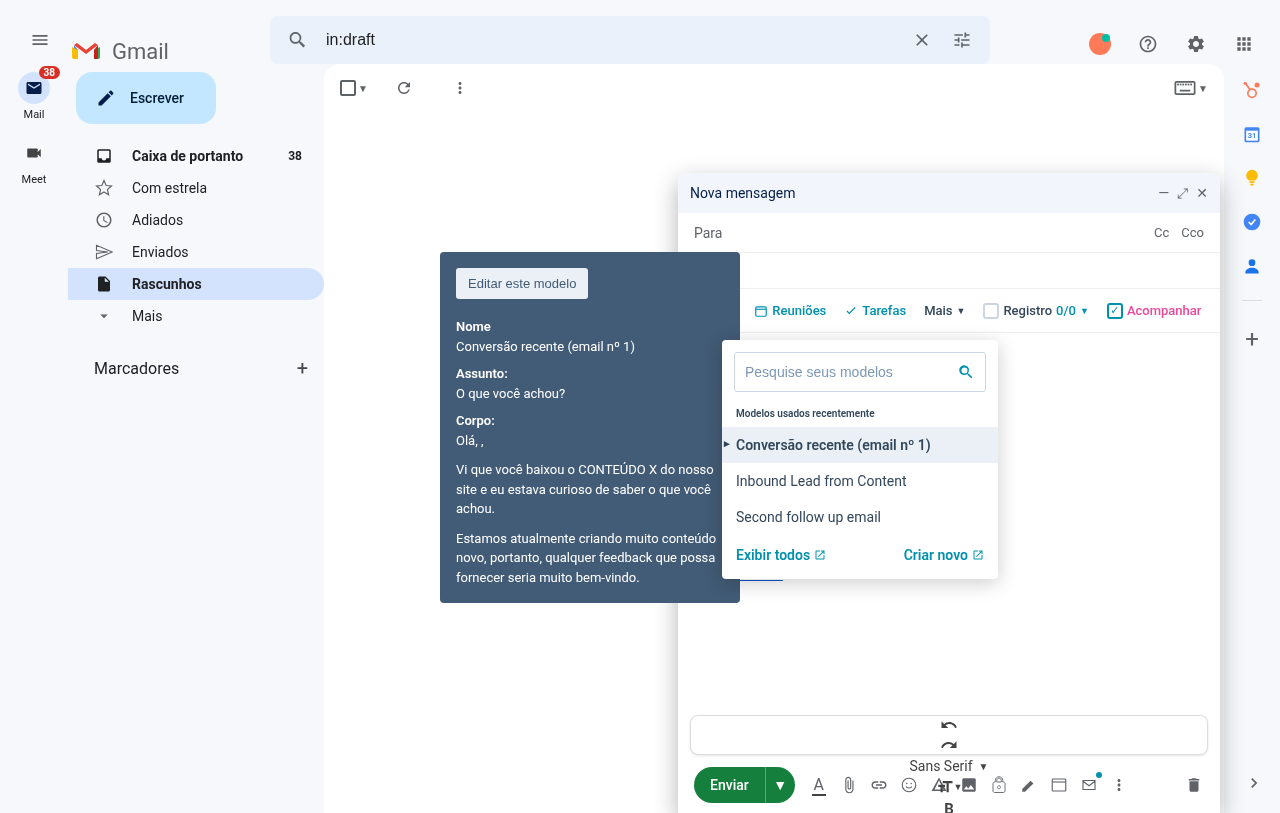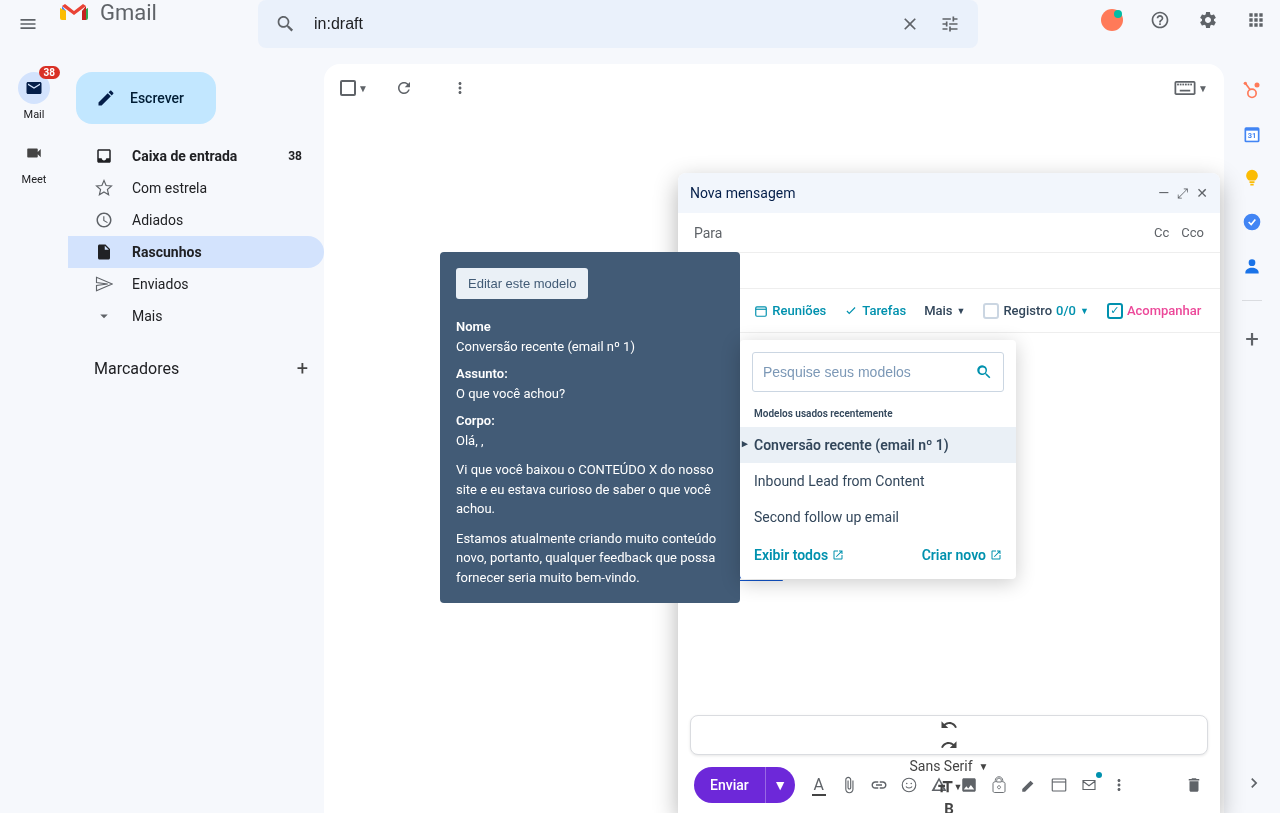--- a/index.html
+++ b/index.html
@@ -1,19 +1,19 @@
 <!DOCTYPE html>
 <html><head>
 <meta charset="utf-8">
 <style>
 * { box-sizing: border-box; margin: 0; padding: 0; }
 body { font-family: 'Google Sans', Roboto, Arial, sans-serif; background: #f6f8fc; overflow: hidden; width: 1280px; height: 813px; position: relative; }
 
 
-.header { height: 64px; display: flex; align-items: flex-start; padding: 0 4px; gap: 8px; }
+.header { height: 64px; display: flex; align-items: flex-end; padding: 0 16px; gap: 8px; }
 .menu-btn { width: 48px; height: 48px; border-radius: 50%; display: flex; align-items: center; justify-content: center; cursor: pointer; }
 .logo-area { display: flex; align-items: center; gap: 8px; margin-right: 30px; min-width: 160px; }
 .gmail-text { font-size: 22px; color: #5f6368; margin-left: 4px; }
 .search-bar { flex: 0 0 720px; height: 48px; background: #eaf1fb; border-radius: 8px; display: flex; align-items: center; padding: 0 8px; }
 .search-bar input { flex: 1; border: none; background: transparent; font-size: 16px; outline: none; padding: 0 8px; color: #202124; }
 .search-icon-btn { width: 40px; height: 40px; display: flex; align-items: center; justify-content: center; cursor: pointer; border-radius: 50%; }
 .header-right { margin-left: auto; display: flex; align-items: center; gap: 8px; }
 .header-icon { width: 40px; height: 40px; display: flex; align-items: center; justify-content: center; cursor: pointer; border-radius: 50%; color: #5f6368; }
 
 
@@ -73,29 +73,29 @@
 .compose-body a { color: #1155cc; text-decoration: underline; }
 
 
 .format-bar { position: absolute; bottom: 58px; left: 12px; right: 12px; height: 40px; background: #fff; border: 1px solid #dadce0; border-radius: 8px; display: flex; align-items: center; padding: 0 8px; gap: 2px; box-shadow: 0 1px 3px rgba(0,0,0,0.1); flex-direction: column; }
 .fmt-btn { width: 32px; height: 32px; display: flex; align-items: center; justify-content: center; cursor: pointer; color: #444; font-size: 15px; border-radius: 4px; }
 .fmt-sep { width: 1px; height: 20px; background: #dadce0; margin: 0 4px; }
 .font-select { display: flex; align-items: center; gap: 6px; padding: 0 8px; cursor: pointer; font-size: 14px; color: #444; }
 
 
 .send-bar { height: 56px; display: flex; align-items: center; padding: 0 16px; gap: 8px; }
-.send-btn { height: 36px; background: #6d28d9; color: #fff; border-radius: 18px; display: flex; align-items: center; cursor: pointer; font-size: 14px; font-weight: 500; }
+.send-btn { height: 36px; background: #15803d; color: #fff; border-radius: 18px; display: flex; align-items: center; cursor: pointer; font-size: 14px; font-weight: 500; }
 .send-btn-label { padding: 0 16px; }
 .send-btn-split { width: 30px; display: flex; align-items: center; justify-content: center; border-left: 1px solid rgba(255,255,255,0.3); height: 100%; }
 .send-icons { display: flex; gap: 10px; align-items: center; margin-left: 6px; }
 .send-icon { width: 20px; height: 20px; display: flex; align-items: center; justify-content: center; cursor: pointer; color: #5f6368; }
 .trash-icon { margin-left: auto; }
 
 
-.template-popup { position: absolute; top: 340px; left: 740px; width: 276px; background: #fff; border-radius: 4px; box-shadow: 0 4px 20px rgba(0,0,0,0.2); z-index: 30; padding-bottom: 12px; }
+.template-popup { position: absolute; top: 340px; left: 722px; width: 276px; background: #fff; border-radius: 4px; box-shadow: 0 4px 20px rgba(0,0,0,0.2); z-index: 30; padding-bottom: 12px; }
 .template-search { margin: 12px; height: 40px; border: 1px solid #cbd6e2; border-radius: 3px; display: flex; align-items: center; padding: 0 10px; }
 .template-search input { flex: 1; border: none; outline: none; font-size: 14px; color: #33475b; }
 .template-search input::placeholder { color: #7c98b6; }
 .template-section-title { padding: 4px 14px 8px; font-weight: 600; font-size: 10px; color: #33475b; }
 .template-item { padding: 10px 14px; font-size: 14px; color: #33475b; cursor: pointer; position: relative; }
 .template-item.selected { background: #eaf0f6; font-weight: 600; }
 .template-item.selected::before { content: "▸"; position: absolute; left: 2px; color: #33475b; font-size: 11px; }
 .template-footer { display: flex; justify-content: space-between; padding: 12px 14px 4px; }
 .template-footer a { color: #0091ae; font-weight: 600; font-size: 14px; text-decoration: none; display: flex; align-items: center; gap: 4px; cursor: pointer; }
 
@@ -199,54 +199,54 @@
       </svg>
     <span>Escrever</span>
   </div>
   <ul class="nav-list">
     <li class="nav-item bold">
       <span class="nav-icon">
           <svg class="ico-s" viewBox="0 0 24 24">
             <path fill="#202124" d="M19 3H5c-1.1 0-2 .9-2 2v14c0 1.1.9 2 2 2h14c1.1 0 2-.9 2-2V5c0-1.1-.9-2-2-2zm0 12h-4c0 1.66-1.35 3-3 3s-3-1.34-3-3H5V5h14v10z"></path>
           </svg>
         </span>
-      <span>Caixa de entrada</span>
+      <span>Caixa de portanto</span>
       <span class="count">38</span>
     </li>
     <li class="nav-item">
       <span class="nav-icon">
           <svg class="ico-s" viewBox="0 0 24 24">
             <path fill="#5f6368" d="M12 17.27L18.18 21l-1.64-7.03L22 9.24l-7.19-.61L12 2 9.19 8.63 2 9.24l5.46 4.73L5.82 21z" fill-opacity="0" stroke="#5f6368" stroke-width="1.5"></path>
           </svg>
         </span>
       <span>Com estrela</span>
     </li>
     <li class="nav-item">
       <span class="nav-icon">
           <svg class="ico-s" viewBox="0 0 24 24">
             <path fill="#5f6368" d="M11.99 2C6.47 2 2 6.48 2 12s4.47 10 9.99 10C17.52 22 22 17.52 22 12S17.52 2 11.99 2zM12 20c-4.42 0-8-3.58-8-8s3.58-8 8-8 8 3.58 8 8-3.58 8-8 8zm.5-13H11v6l5.25 3.15.75-1.23-4.5-2.67V7z"></path>
           </svg>
         </span>
       <span>Adiados</span>
     </li>
+    <li class="nav-item">
+      <span class="nav-icon">
+          <svg class="ico-s" viewBox="0 0 24 24">
+            <path fill="#5f6368" d="M2.01 21L23 12 2.01 3 2 10l15 2-15 2z" fill-opacity="0" stroke="#5f6368" stroke-width="1.5"></path>
+          </svg>
+        </span>
+      <span>Enviados</span>
+    </li>
     <li class="nav-item active">
       <span class="nav-icon">
           <svg class="ico-s" viewBox="0 0 24 24">
             <path fill="#202124" d="M6 2c-1.1 0-2 .9-2 2v16c0 1.1.9 2 2 2h12c1.1 0 2-.9 2-2V8l-6-6H6zm7 7V3.5L18.5 9H13z"></path>
           </svg>
         </span>
       <span>Rascunhos</span>
-    </li>
-    <li class="nav-item">
-      <span class="nav-icon">
-          <svg class="ico-s" viewBox="0 0 24 24">
-            <path fill="#5f6368" d="M2.01 21L23 12 2.01 3 2 10l15 2-15 2z" fill-opacity="0" stroke="#5f6368" stroke-width="1.5"></path>
-          </svg>
-        </span>
-      <span>Enviados</span>
     </li>
     <li class="nav-item">
       <span class="nav-icon">
           <svg class="ico-s" viewBox="0 0 24 24">
             <path fill="#5f6368" d="M7 10l5 5 5-5z"></path>
           </svg>
         </span>
       <span>Mais</span>
     </li>
   </ul>

